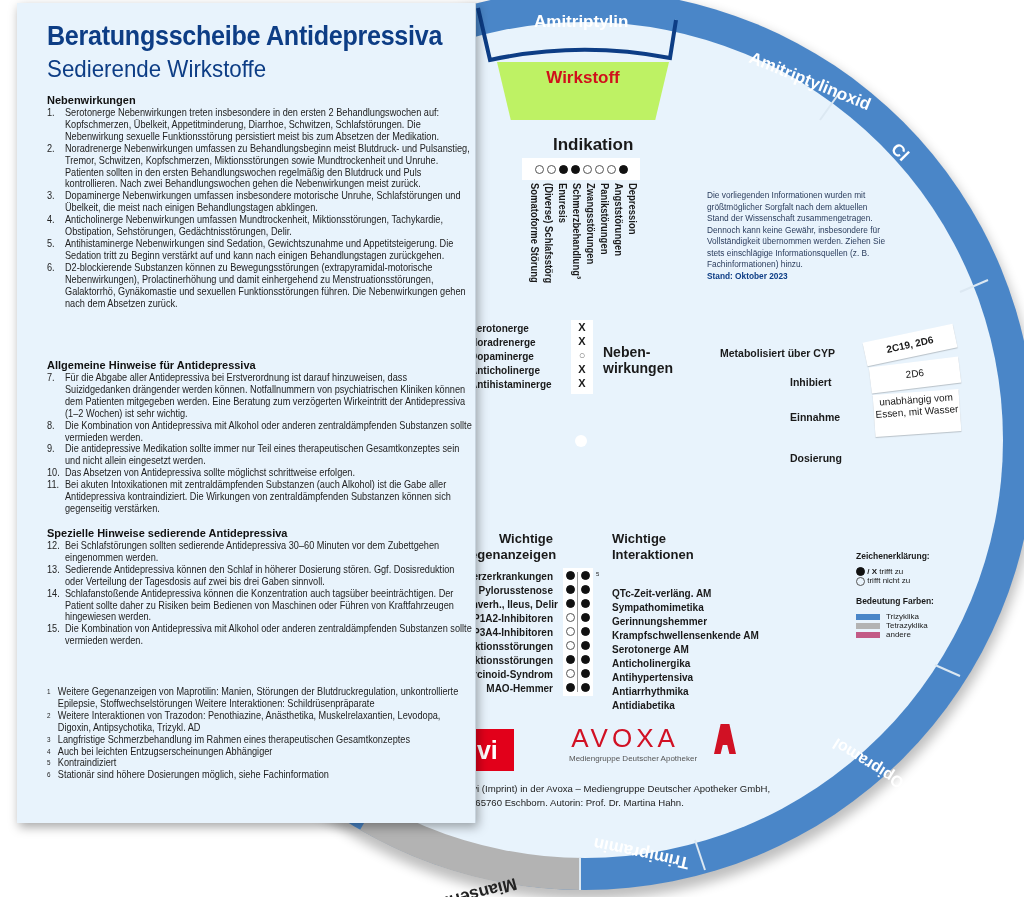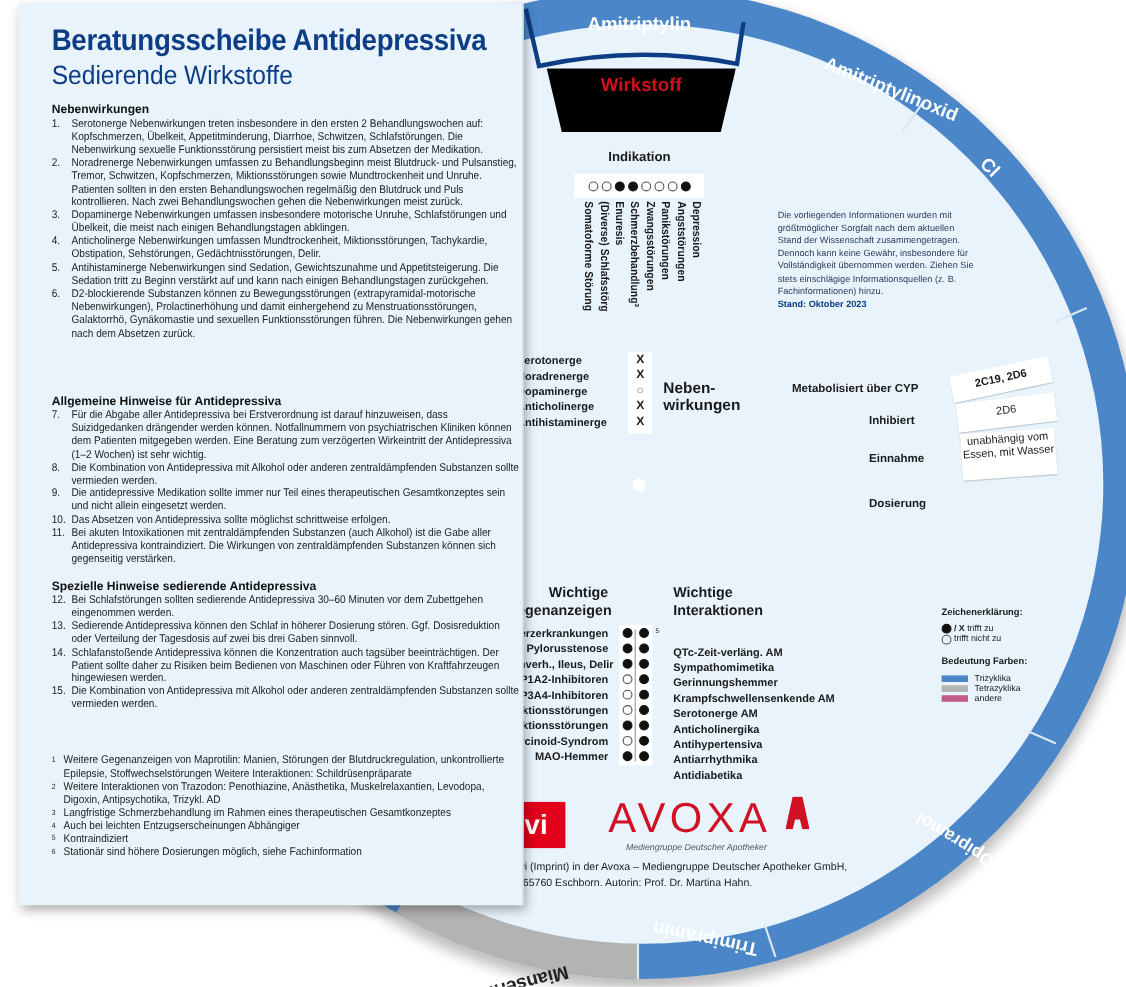--- a/index.html
+++ b/index.html
@@ -13,24 +13,24 @@
   .subtitle{position:absolute;left:30px;top:52px;font-size:24px;color:#0d3d85;white-space:nowrap;transform:scaleX(0.93);transform-origin:left;}
   .sec{position:absolute;left:30px;width:420px;}
   .sec h3{margin:0 0 1px 0;font-size:11px;font-weight:bold;color:#111;}
   .sec ol{margin:0;padding:0;list-style:none;}
   .sec li{font-size:10.2px;line-height:11.9px;position:relative;padding-left:20px;color:#222;transform:scaleX(0.9);transform-origin:left;width:455px;}
   .sec li .num{position:absolute;left:0;top:0;}
   .fn li{padding-left:12px;}
   .fn li .num{font-size:7px;top:0;}
   
   .abs{position:absolute;white-space:nowrap;}
-  .wirk{left:497px;top:62px;width:172px;height:58px;background:#000000;clip-path:polygon(0 0,100% 0,92% 100%,8% 100%);}
+  .wirk{left:497px;top:62px;width:172px;height:58px;background:#bef264;clip-path:polygon(0 0,100% 0,92% 100%,8% 100%);}
   .wirk span{display:block;text-align:center;margin-top:6px;color:#d0101b;font-weight:bold;font-size:17px;}
   .drug-top{left:534px;top:12px;color:#fff;font-weight:bold;font-size:17px;}
-  .ind-title{left:553px;top:135px;font-weight:bold;font-size:12px;}
+  .ind-title{left:553px;top:135px;font-weight:bold;font-size:17px;}
   .ind-dots{left:522px;top:158px;width:118px;height:22px;background:#fff;display:flex;align-items:center;justify-content:center;gap:3px;}
   .dot{width:9px;height:9px;border-radius:50%;border:1px solid #555;box-sizing:border-box;}
   .dot.f{background:#111;border-color:#111;}
   .ind-list{left:525px;top:183px;width:115px;height:110px;}
   .ind-list .vl{position:absolute;top:0;writing-mode:vertical-rl;font-size:10.5px;font-weight:bold;white-space:nowrap;transform:scaleY(0.9);transform-origin:top;}
   .note{left:707px;top:190px;font-size:8.3px;line-height:11.5px;color:#2a3c5c;}
   .note b{color:#0d3d85;}
   .nw-labels{left:470px;top:322px;text-align:left;width:92px;font-size:10px;font-weight:bold;line-height:14px;}
   .nw-box{left:571px;top:320px;width:22px;height:74px;background:#fff;}
   .nw-box div{height:14px;text-align:center;font-size:11px;font-weight:bold;line-height:14px;}
@@ -43,22 +43,22 @@
   .gi-box{left:563px;top:568px;width:30px;height:128px;background:#fff;}
   .gi-box .row{height:14px;display:flex;align-items:center;justify-content:space-around;}
   .gi-sep{position:absolute;left:14px;top:4px;width:1px;height:120px;background:#999;}
   .legend{left:812px;top:551px;font-size:8px;margin-left:44px;}
   .legend .h{font-weight:bold;font-size:8.5px;margin-bottom:6px;}
   .sw{display:inline-block;width:24px;height:6px;margin-right:6px;vertical-align:middle;}
   .govi{left:382px;top:729px;width:132px;height:42px;display:flex;gap:4px;}
   .govi .a{width:40px;background:#e2001a;color:#fff;font-size:24px;font-weight:bold;display:flex;align-items:center;justify-content:center;}
   .govi .b{flex:1;background:#e2001a;color:#fff;font-size:25px;font-weight:bold;display:flex;align-items:center;justify-content:center;}
   .avoxa{left:553px;top:723px;}
-  .avoxa .w{font-size:38px;color:#d11124;letter-spacing:4px;}
-  .avoxa .s{font-size:8px;color:#555;margin-left:16px;font-style:italic;}
+  .avoxa .w{font-size:26px;color:#d11124;letter-spacing:4px;text-align:center;}
+  .avoxa .s{font-size:8px;color:#555;margin-left:16px;}
   .copy{left:382px;top:782px;font-size:9.6px;line-height:14px;color:#222;}
 </style>
 </head>
 <body>
 
 <div class="disc">
   <svg width="1024" height="897" viewBox="0 0 1024 897">
     <defs>
       <filter id="sh" x="-10%" y="-10%" width="120%" height="120%">
           <feGaussianBlur stdDeviation="6"></feGaussianBlur>

